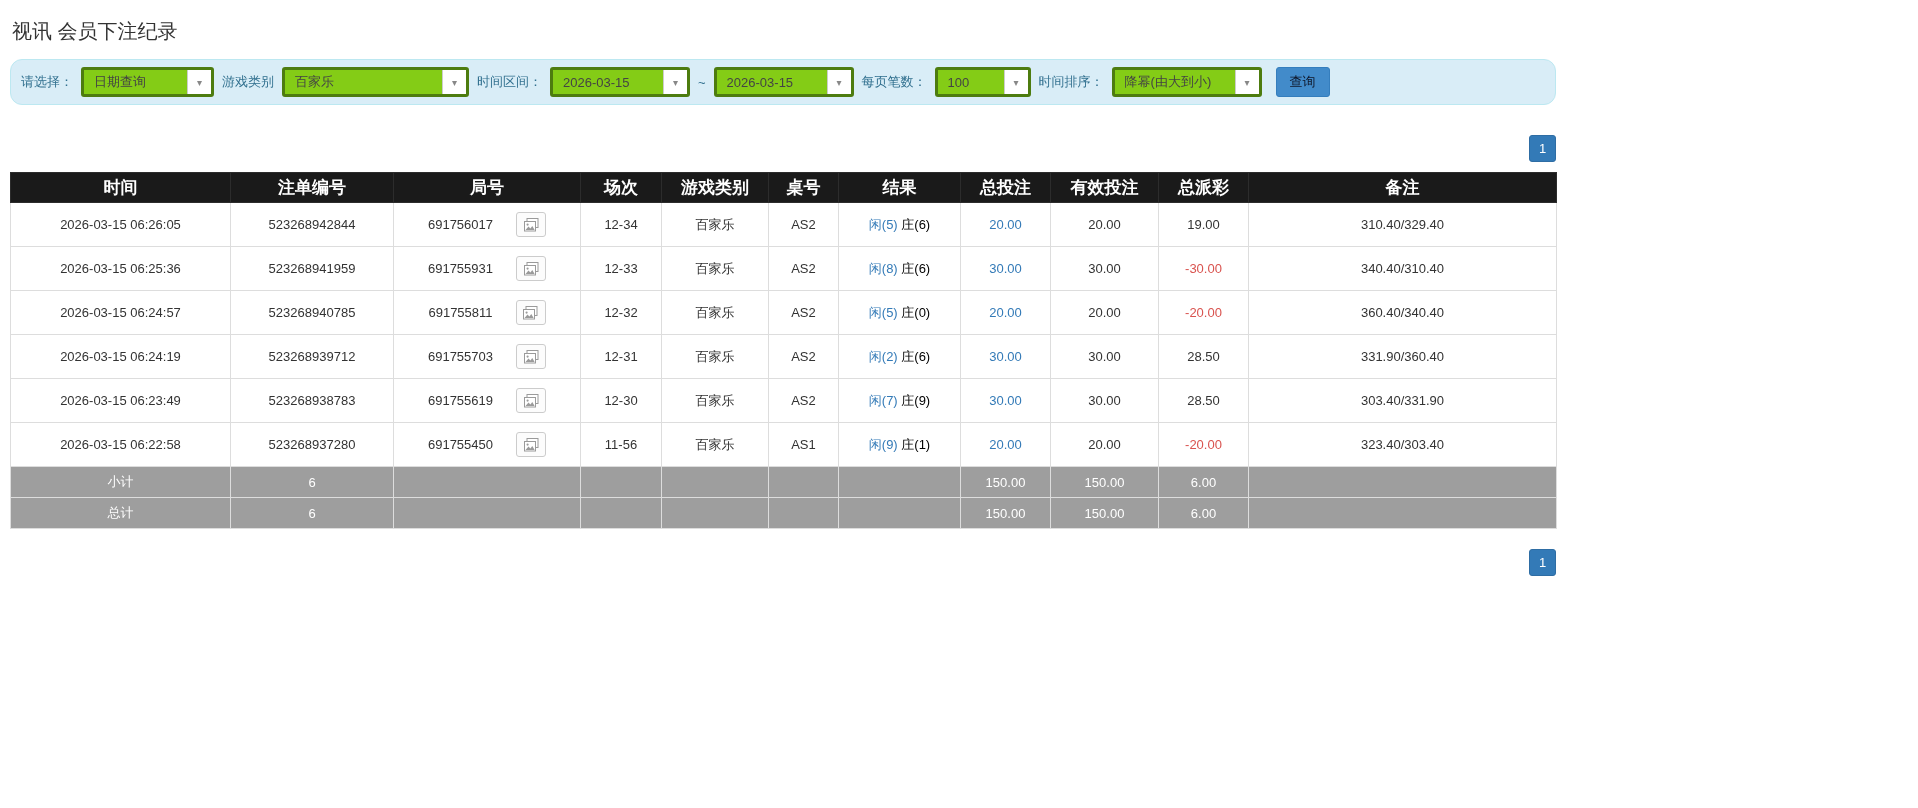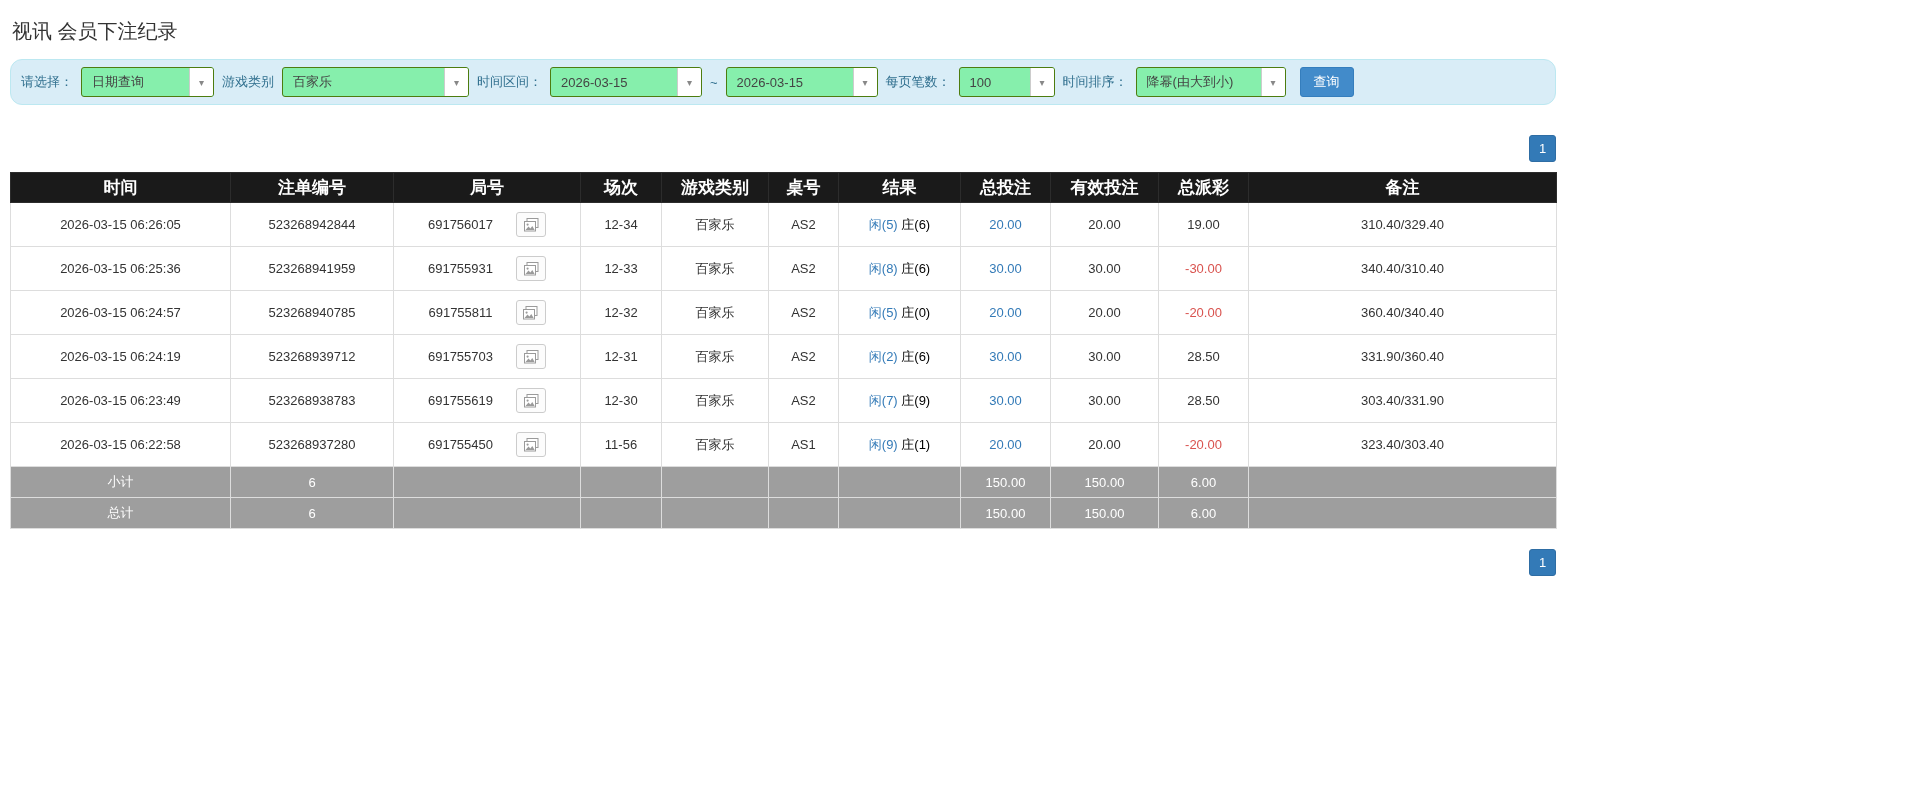--- a/index.html
+++ b/index.html
@@ -17,34 +17,34 @@
 
   
   .filter-bar {
     display: flex; align-items: center; gap: 8px;
     background: #d9edf7; border: 1px solid #bce8f1; border-radius: 12px;
     padding: 12px 10px; height: 46px;
   }
   .flabel { color: #31708f; white-space: nowrap; }
   .combo {
     display: flex; align-items: stretch; height: 30px;
-    background: #86efac; border: 1px solid #4d7c0f; border-radius: 3px;
+    background: #84cc16; border: 3px solid #4d7c0f; border-radius: 3px;
     cursor: pointer; overflow: hidden;
   }
   .combo-text { display: flex; align-items: center; padding: 0 10px; flex: 1; white-space: nowrap; color: #444; }
   .combo-caret {
     width: 24px; display: flex; align-items: center; justify-content: center;
     border-left: 1px solid #ccc; color: #888; font-size: 10px; background: #fff;
   }
-  .w133 { width: 133px; } .w187 { width: 187px; } .w140 { width: 152px; text-align: center; }
+  .w133 { width: 133px; } .w187 { width: 187px; } .w140 { width: 140px; text-align: center; }
   .w96 { width: 96px; } .w150 { width: 150px; gap: 7px; }
   .tilde { color: #31708f; }
   .btn-search {
     height: 30px; padding: 0 13px; margin-left: 6px;
-    background: #428bca; color: #ffffff; border: 1px solid #357ebd; border-radius: 3px;
+    background: #428bca; color: #0f172a; border: 1px solid #357ebd; border-radius: 3px;
     font-size: 13px; cursor: pointer; font-family: inherit;
   }
 
   
   .summary-bar {
     margin-top: 16px; display: flex; align-items: center; justify-content: space-between;
     background: #dff0d8; border: 1px solid #d6e9c6; border-radius: 4px;
     padding: 9px 12px;
   }
   .summary-left { color: #3c763d; }

